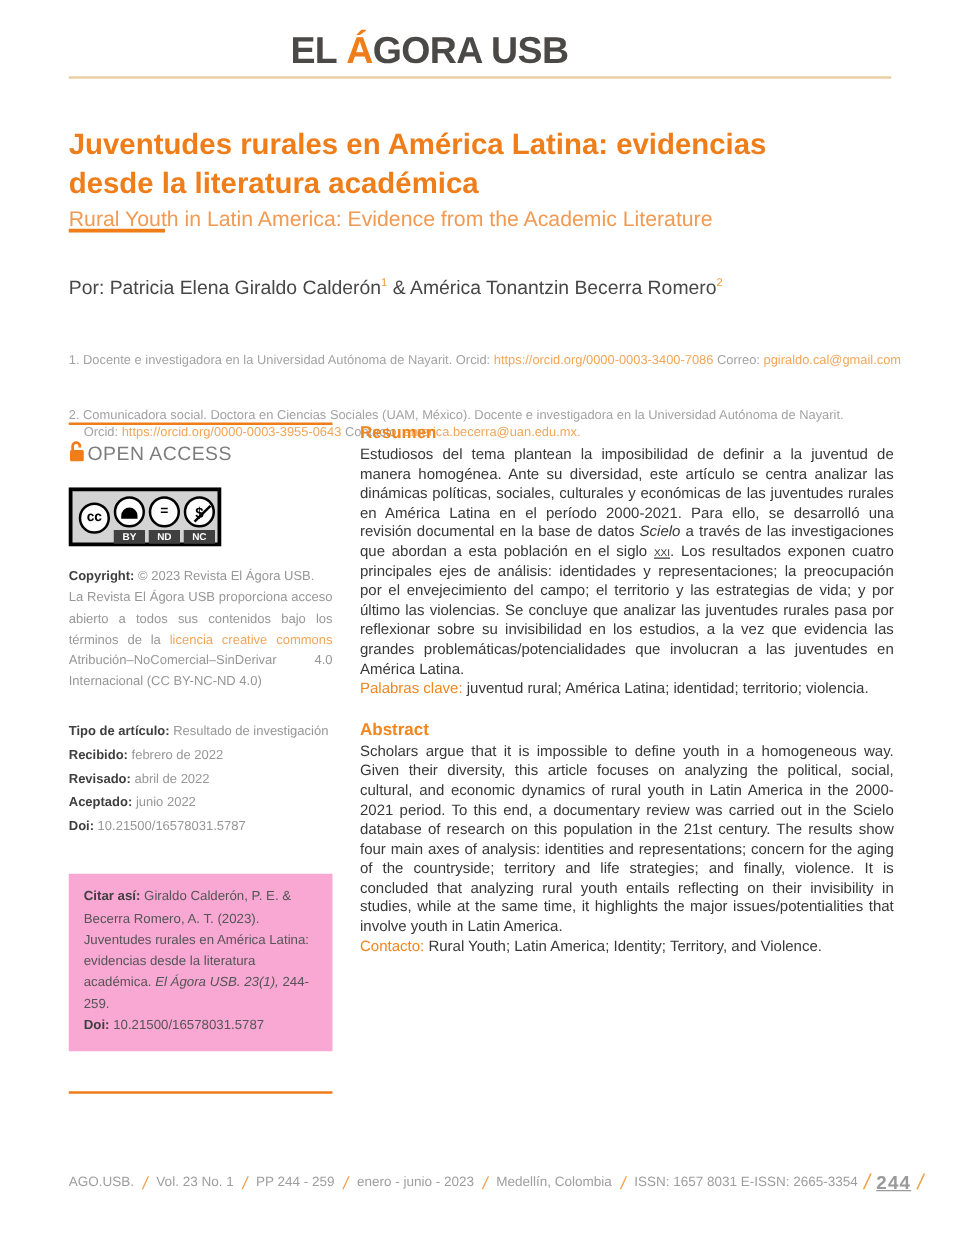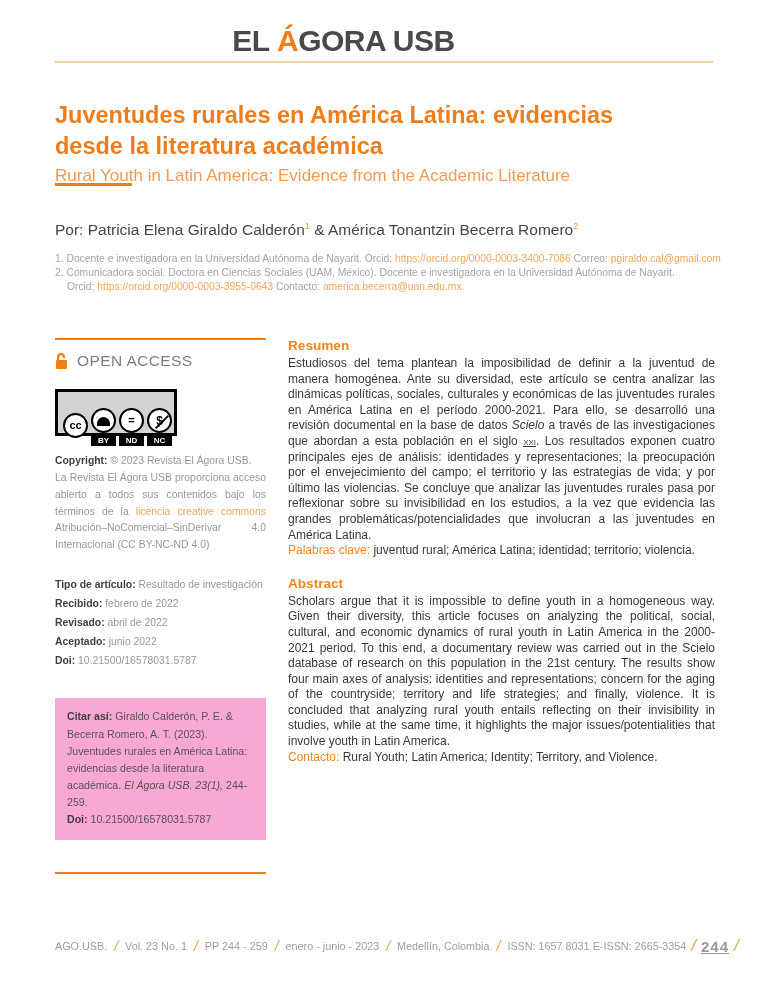--- a/index.html
+++ b/index.html
@@ -18,42 +18,42 @@
   .title-es { font-size:23.5px; line-height:1.32; font-weight:bold; color:#ee7d1a; }
   .title-en { font-size:17px; margin-top:4px; color:#f29a52; }
   .title-dash { top:183px; left:55px; width:77px; height:2.5px; background:#ee7d1a; }
 
   
   .authors { top:221px; left:55px; width:660px; font-size:15.5px; color:#474747; }
   .authors sup { color:#ee9a3f; font-size:9px; }
 
   
   .footnotes { top:252px; left:55px; width:668px; font-size:10.3px; color:#a3a3a3; line-height:1.38; }
-  .footnote { padding-left:12px; text-indent:-12px; }
+  .footnote { padding-left:12px; text-indent:-12px;margin-top:30px; }
   .footnote a, .link-orange { color:#f2a659; text-decoration:none; }
 
   
   .columns { top:338px; left:55px; width:660px; display:flex; gap:22px; align-items:flex-start; }
   .col-left { width:211px; flex:0 0 211px; }
   .col-right { flex:1; }
 
   .orange-rule { height:2px; background:#ee7d1a; }
 
-  .open-access { margin-top:12px; display:flex; align-items:flex-start; gap:7px; color:#7d7d7d;
+  .open-access { margin-top:12px; display:flex; align-items:center; gap:0; color:#7d7d7d;
                  font-size:15.5px; letter-spacing:0.4px; }
 
   
   .cc-badge { margin-top:15px; display:flex; gap:3px; border:3px solid #000; background:#d3d3d3;
-              padding:16px 5px 3px 5px; width:122px; height:47px; align-items:flex-start; }
+              padding:4px 5px 3px 5px; width:122px; height:47px; align-items:flex-start; }
   .cc-cell { display:flex; flex-direction:column; align-items:center; width:27px; }
   .cc-circle { width:25px; height:25px; border:2.5px solid #000; border-radius:50%; background:#fff;
                display:flex; align-items:center; justify-content:center;
                font-weight:bold; font-size:11px; color:#000; line-height:1; }
   .cc-cell.tall .cc-circle { margin-top:5px; }
-  .cc-label { margin-top:2px; background:#000000; color:#fff; font-size:8px; font-weight:bold;
+  .cc-label { margin-top:2px; background:#404040; color:#fff; font-size:8px; font-weight:bold;
               width:100%; text-align:center; padding:1px 0; }
   .person-head { width:6px; height:6px; border-radius:50%; background:#000; margin:0 auto; }
   .person-body { width:13px; height:9px; border-radius:7px 7px 0 0; background:#000; margin:1px auto 0; }
   .nc-glyph { position:relative; font-weight:bold; font-size:12px; }
   .nc-glyph::after { content:""; position:absolute; left:-3px; top:6px; width:18px; height:2px;
                      background:#000; transform:rotate(-45deg); }
 
   
   .copyright { margin-top:17px; font-size:10.4px; color:#979797; line-height:1.62; text-align:justify; }
   .label-dark { font-weight:bold; color:#3f3f3f; }

